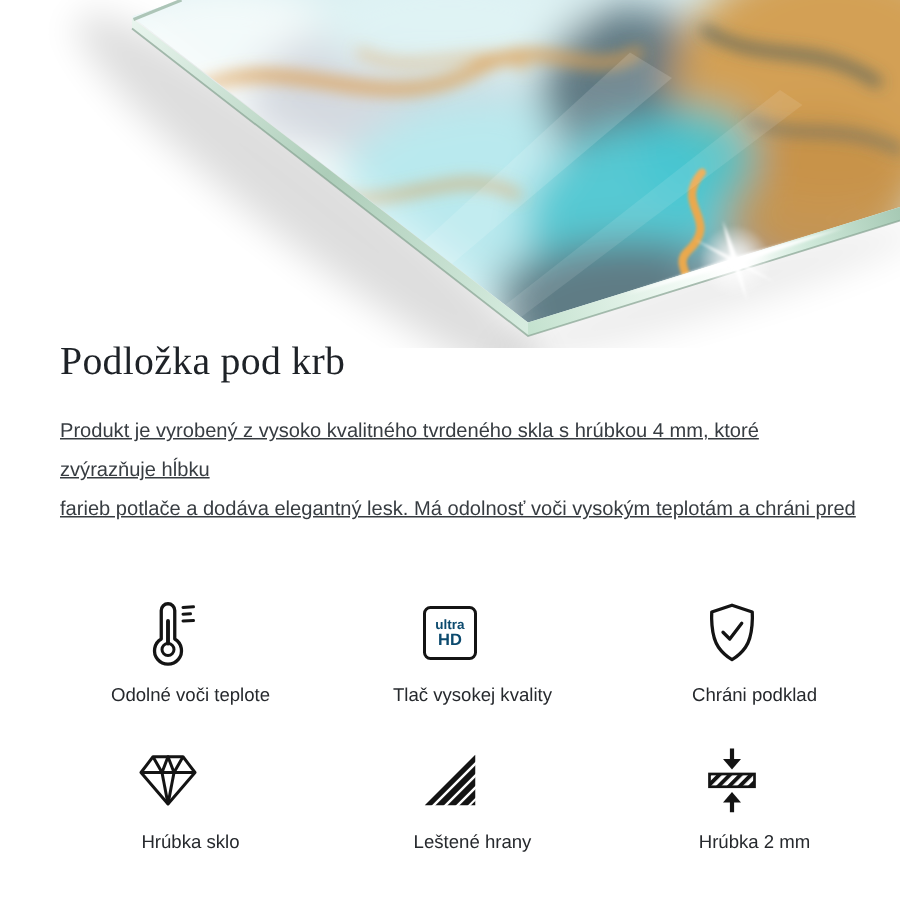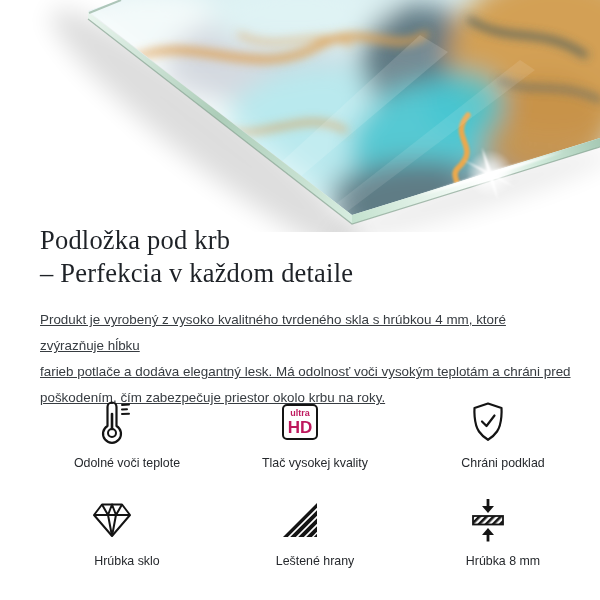--- a/index.html
+++ b/index.html
@@ -9,23 +9,23 @@
   .content{position:absolute;left:40px;top:224px;width:532px;}
   .title{font-family:"Liberation Serif","DejaVu Serif",serif;font-weight:400;font-size:26.5px;
          line-height:33px;color:#1e2227;margin:0;letter-spacing:0.2px;}
   .desc{margin-top:17px;font-size:13.4px;line-height:26px;color:#373c41;text-decoration:underline;}
   .features{position:absolute;left:18px;top:398px;width:564px;display:grid;
             grid-template-columns:repeat(3,1fr);row-gap:26px;}
   .feature{display:flex;flex-direction:column;align-items:center;}
   .icon-wrap{height:48px;display:flex;align-items:center;justify-content:center;}
   .feature-label{margin-top:10px;font-size:12.4px;color:#26292d;white-space:nowrap;margin-left:30px;}
   .uhd{width:32px;height:32px;border:2.6px solid #141414;border-radius:5px;display:flex;
-       flex-direction:column;align-items:center;justify-content:center;color:#be185d;}
+       flex-direction:column;align-items:center;justify-content:center;color:#0c4a6e;}
   .uhd .u{font-size:9px;font-weight:700;line-height:1;}
-  .uhd .h{font-size:17px;font-weight:700;line-height:1;margin-top:1px;}
+  .uhd .h{font-size:11px;font-weight:700;line-height:1;margin-top:1px;}
 </style>
 </head>
 <body>
 
 <div class="page">
 
   <svg class="hero" viewBox="0 0 600 232" width="600" height="232" xmlns="http://www.w3.org/2000/svg">
     <defs>
       <clipPath id="panel">
           <polygon points="88,11 121,0 600,0 600,138 352,215"></polygon>
@@ -112,26 +112,24 @@
         <polygon points="490,146 492.2,174 490,202 487.8,174" fill="#ffffff"></polygon>
         <polygon points="460,174 490,172.6 520,174 490,175.4" fill="#ffffff" transform="rotate(45 490 174)"></polygon>
       </g>
       <circle cx="490" cy="174" r="2.6" fill="#ffffff"></circle>
     </g>
   </svg>
 
   <div class="content">
     <h1 class="title">
       <span>Podložka pod krb</span><br>
-      <span>– Perfekcia v každom detaile</span>
     </h1>
     <div class="desc">
       <div>Produkt je vyrobený z vysoko kvalitného tvrdeného skla s hrúbkou 4 mm, ktoré zvýrazňuje hĺbku</div>
       <div>farieb potlače a dodáva elegantný lesk. Má odolnosť voči vysokým teplotám a chráni pred</div>
-      <div>poškodením, čím zabezpečuje priestor okolo krbu na roky.</div>
     </div>
   </div>
 
   <div class="features">
 
     <div class="feature">
       <div class="icon-wrap">
         <svg width="40" height="46" viewBox="0 0 40 46">
           <path d="M15.5,8 A4.5,4.5 0 0 1 24.5,8 L24.5,27 A9,9 0 1 1 15.5,27 Z" fill="none" stroke="#141414" stroke-width="2.2" stroke-linejoin="round"></path>
           <circle cx="20" cy="34" r="4" fill="none" stroke="#141414" stroke-width="2"></circle>
@@ -207,17 +205,17 @@
               <rect width="2.6" height="5" fill="#141414"></rect>
             </pattern>
           </defs>
           <rect x="5" y="18" width="30" height="8.5" fill="url(#hatch4)" stroke="#141414" stroke-width="1.8"></rect>
           <rect x="18.6" y="1" width="2.8" height="8" fill="#141414"></rect>
           <polygon points="14,8 26,8 20,15" fill="#141414"></polygon>
           <rect x="18.6" y="35.5" width="2.8" height="8" fill="#141414"></rect>
           <polygon points="14,37 26,37 20,30" fill="#141414"></polygon>
         </svg>
       </div>
-      <div class="feature-label">Hrúbka 8 mm</div>
+      <div class="feature-label">Hrúbka 2 mm</div>
     </div>
 
   </div>
 </div>
 
 </body></html>

